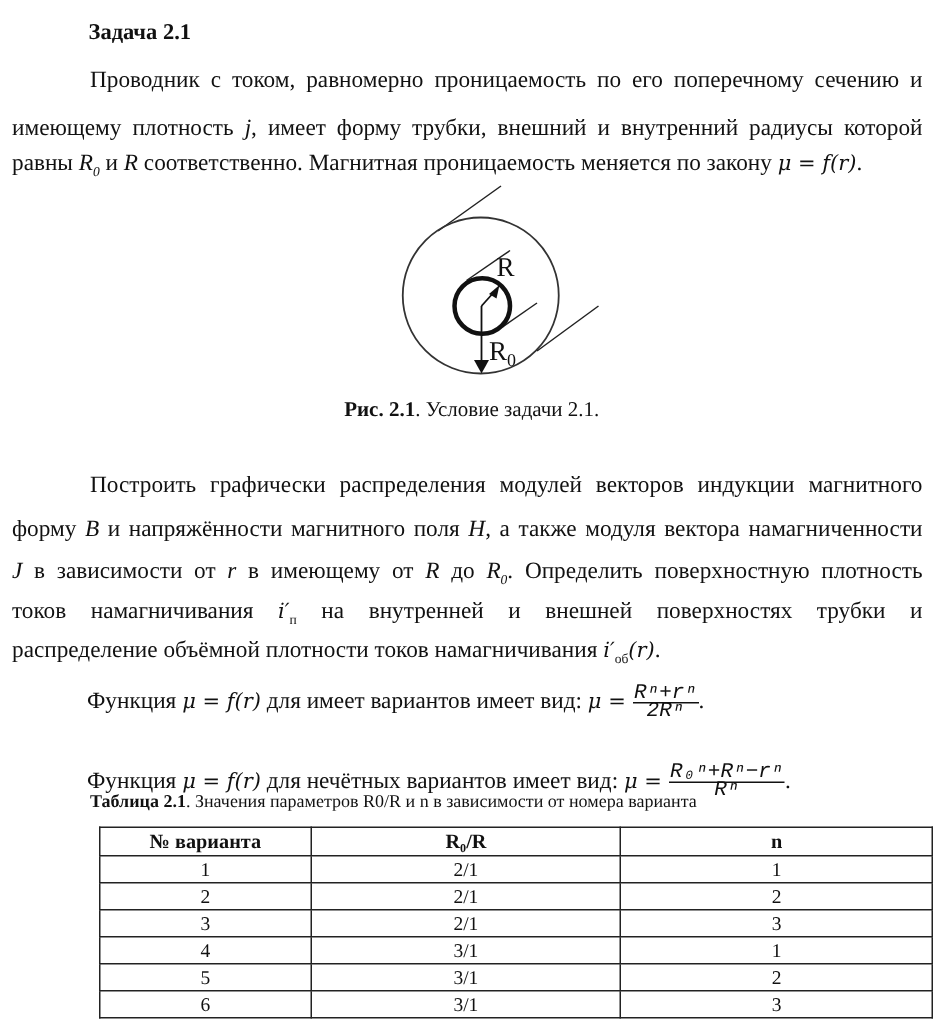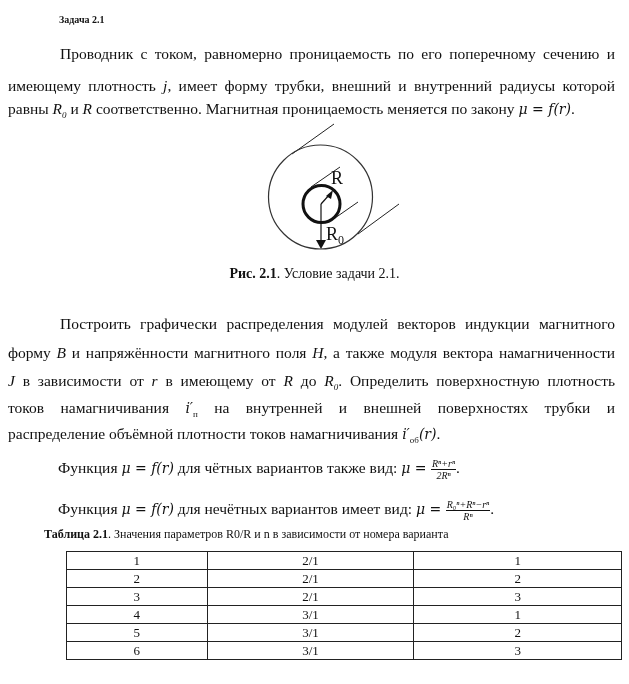--- a/index.html
+++ b/index.html
@@ -2,36 +2,36 @@
 <html><head>
 <meta charset="utf-8">
 <style>
   html, body { margin: 0; padding: 0; background: #ffffff; }
   body {
     width: 629px; height: 684px; position: relative; overflow: hidden;
     font-family: "Liberation Serif", serif; color: #111;
   }
   .abs { position: absolute; }
   .title {
-    left: 59px; top: 14px; font-size: 10px; font-weight: bold;
+    left: 59px; top: 14px; font-size: 15px; font-weight: bold;
   }
   .line {
     position: absolute; font-size: 15.5px; white-space: nowrap;
     line-height: 20px;
   }
   .just { text-align: justify; text-align-last: justify; }
   i.v { font-style: italic; }
   .math { font-family: "DejaVu Serif", serif; font-style: italic; font-size: 14px; }
   .caption { left: 0; width: 629px; top: 266px; text-align: center; font-size: 14px; }
   .caption b { font-weight: bold; margin-top: 31px; }
-  .frac { display: inline-block; vertical-align: middle; text-align: center; font-family: Liberation Serif, serif; font-style: italic; font-size: 10px; line-height: 11px; }
+  .frac { display: inline-block; vertical-align: middle; text-align: center; font-family: Liberation Mono, monospace; font-style: italic; font-size: 14px; line-height: 11px; }
   .frac .num { display: block; border-bottom: 1px solid #111; padding: 0 1px; }
   .frac .den { display: block; }
   sub.s { font-size: 9px; }
-  .tcap { left: 44px; top: 527px; font-size: 12px; white-space: nowrap; }
+  .tcap { left: 60px; top: 527px; font-size: 12px; white-space: nowrap; }
   table.t {
     position: absolute; left: 66px; top: 551px; width: 556px;
     border-collapse: collapse; font-size: 13px;
   }
   table.t td, table.t th {
     border: 1.5px solid #222; text-align: center; padding: 0; height: 17px; line-height: 16px;
   }
   table.t th { font-weight: bold; font-size: 13.5px; height: 18px; }
   table.t col.c1 { width: 141px; }
   table.t col.c2 { width: 207px; }
@@ -63,32 +63,37 @@
 </svg>
 
 <div class="abs caption"><b>Рис. 2.1</b><span>. Условие задачи 2.1.</span></div>
 
 <div class="line just" style="left:60px; width:555px; top:314px;"><span>Построить графически распределения модулей векторов индукции магнитного</span></div>
 <div class="line just" style="left:8px; width:607px; top:343px;"><span>форму </span><i class="v">B</i><span> и напряжённости магнитного поля </span><i class="v">H</i><span>, а также модуля вектора намагниченности</span></div>
 <div class="line just" style="left:8px; width:607px; top:371px;"><i class="v">J</i><span> в зависимости от </span><i class="v">r</i><span> в имеющему от </span><i class="v">R</i><span> до </span><i class="v">R</i><sub class="s"><i>0</i></sub><span>. Определить поверхностную плотность</span></div>
 <div class="line just" style="left:8px; width:607px; top:398px;"><span>токов намагничивания </span><span class="math">i′</span><sub class="s">п</sub><span> на внутренней и внешней поверхностях трубки и</span></div>
 <div class="line" style="left:8px; top:424px;"><span>распределение объёмной плотности токов намагничивания </span><span class="math">i′</span><sub class="s">об</sub><span class="math">(r)</span><span>.</span></div>
 
-<div class="line" style="left:58px; top:455px; line-height:26px;"><span>Функция </span><span class="math">μ = f(r)</span><span> для чётных вариантов также вид: </span><span class="math">μ = </span><span class="frac"><span class="num">Rⁿ+rⁿ</span><span class="den">2Rⁿ</span></span><span>.</span></div>
-<div class="line" style="left:58px; top:496px; line-height:26px;"><span>Функция </span><span class="math">μ = f(r)</span><span> для нечётных вариантов имеет вид: </span><span class="math">μ = </span><span class="frac"><span class="num">R₀ⁿ+Rⁿ−rⁿ</span><span class="den">Rⁿ</span></span><span>.</span></div>
+<div class="line" style="left:58px; top:455px; line-height:26px;"><span>Функция </span><span class="math">μ = f(r)</span><span> для имеет вариантов имеет вид: </span><span class="math">μ = </span><span class="frac"><span class="num">Rⁿ+rⁿ</span><span class="den">2Rⁿ</span></span><span>.</span></div>
+<div class="line" style="left:58px; top:508px; line-height:26px;"><span>Функция </span><span class="math">μ = f(r)</span><span> для нечётных вариантов имеет вид: </span><span class="math">μ = </span><span class="frac"><span class="num">R₀ⁿ+Rⁿ−rⁿ</span><span class="den">Rⁿ</span></span><span>.</span></div>
 
 <div class="abs tcap"><b>Таблица 2.1</b><span>. Значения параметров R0/R и n в зависимости от номера варианта</span></div>
 
 <table class="t">
   <colgroup>
       <col class="c1">
       <col class="c2">
       <col class="c3">
     </colgroup>
   <tbody>
+      <tr>
+    <th>№ варианта</th>
+    <th>R₀/R</th>
+    <th>n</th>
+  </tr>
   <tr>
     <td>1</td>
     <td>2/1</td>
     <td>1</td>
   </tr>
   <tr>
     <td>2</td>
     <td>2/1</td>
     <td>2</td>
   </tr>

